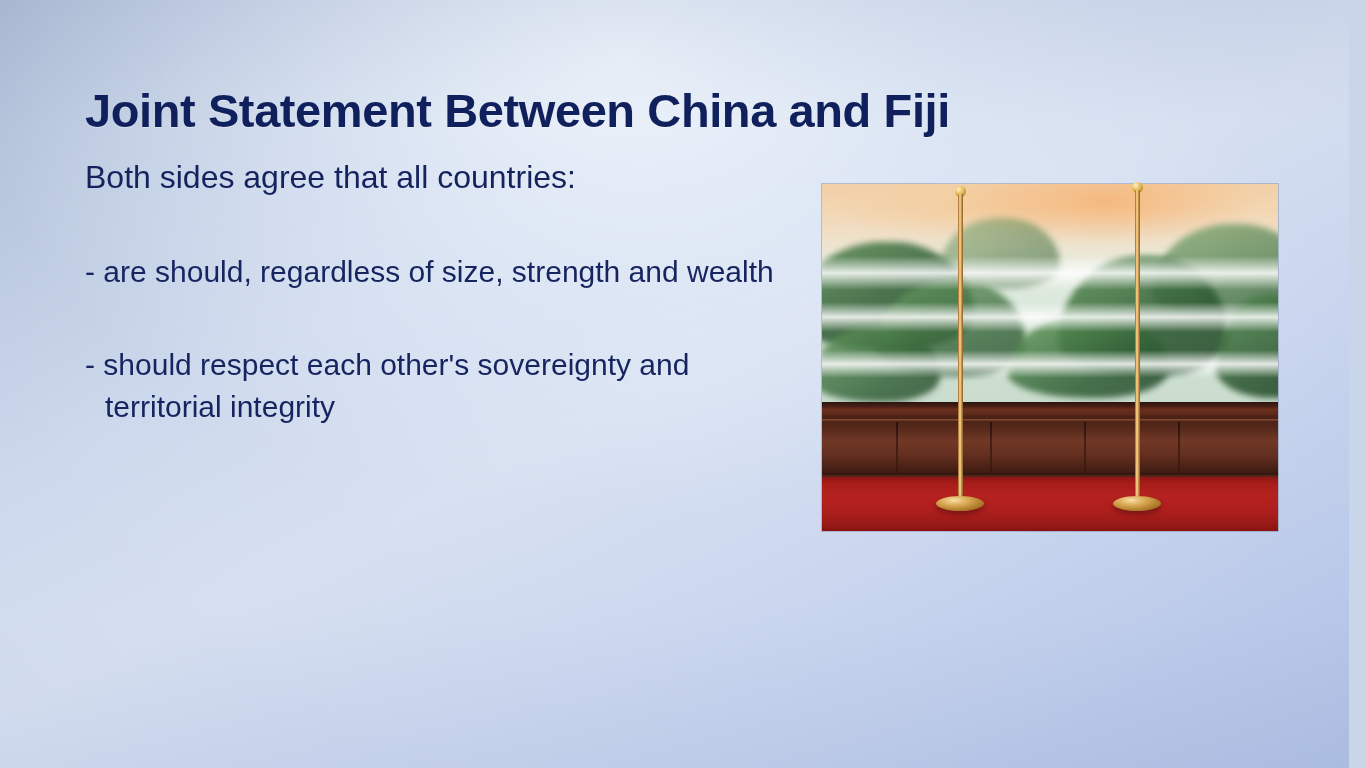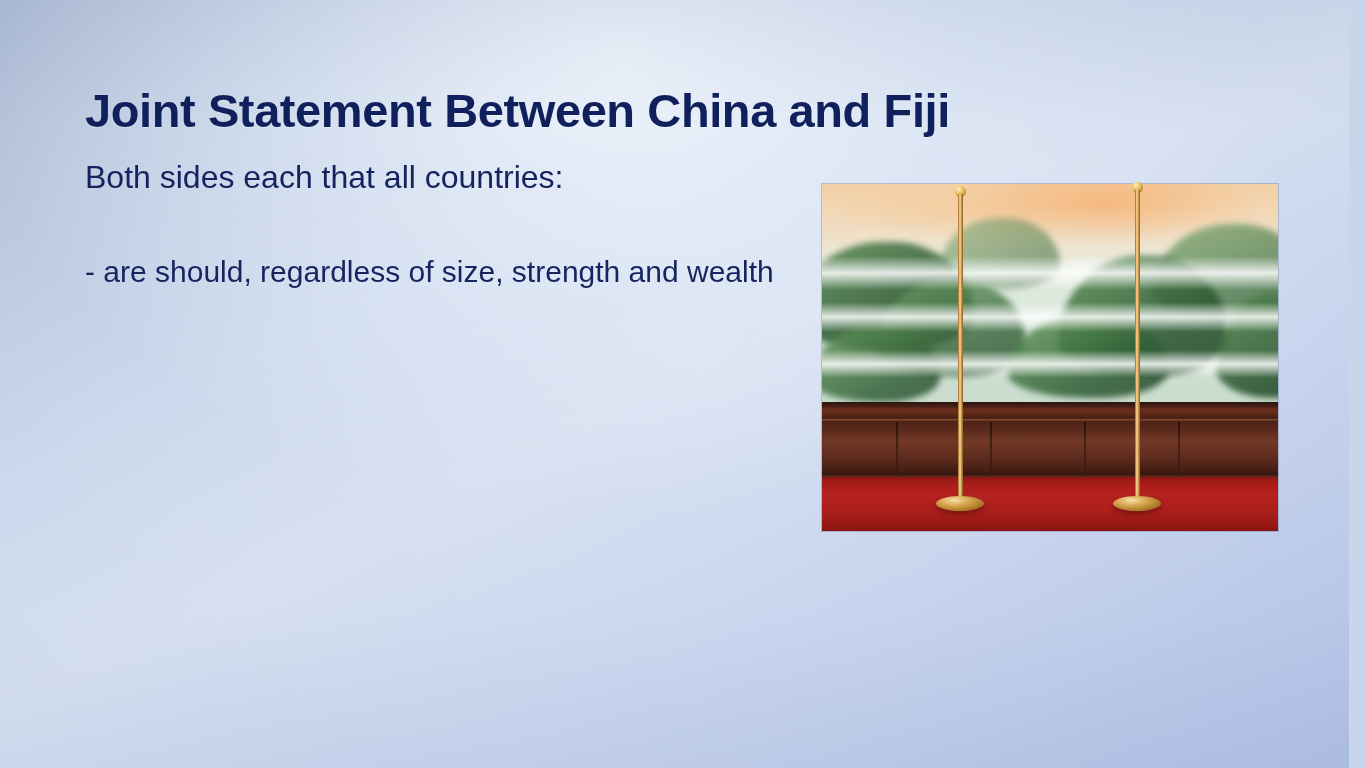--- a/index.html
+++ b/index.html
@@ -277,24 +277,25 @@
 </style>
 </head>
 <body>
 
 <div class="slide">
 
   <div class="text-col">
 
     <h1 class="slide-title">Joint Statement Between China and Fiji</h1>
 
-    <p class="slide-subtitle">Both sides each that all countries:</p>
+    <p class="slide-subtitle">Both sides agree that all countries:</p>
 
     <p class="bullet">- are should, regardless of size, strength and wealth</p>
 
+    <p class="bullet">- should respect each other's sovereignty and territorial integrity</p>
   </div>
 
   <div class="photo photo-blur">
 
     <div class="painting">
       <div class="sky"></div>
       <div class="mtn c"></div>
       <div class="mtn e"></div>
       <div class="mtn a"></div>
       <div class="mtn d"></div>

